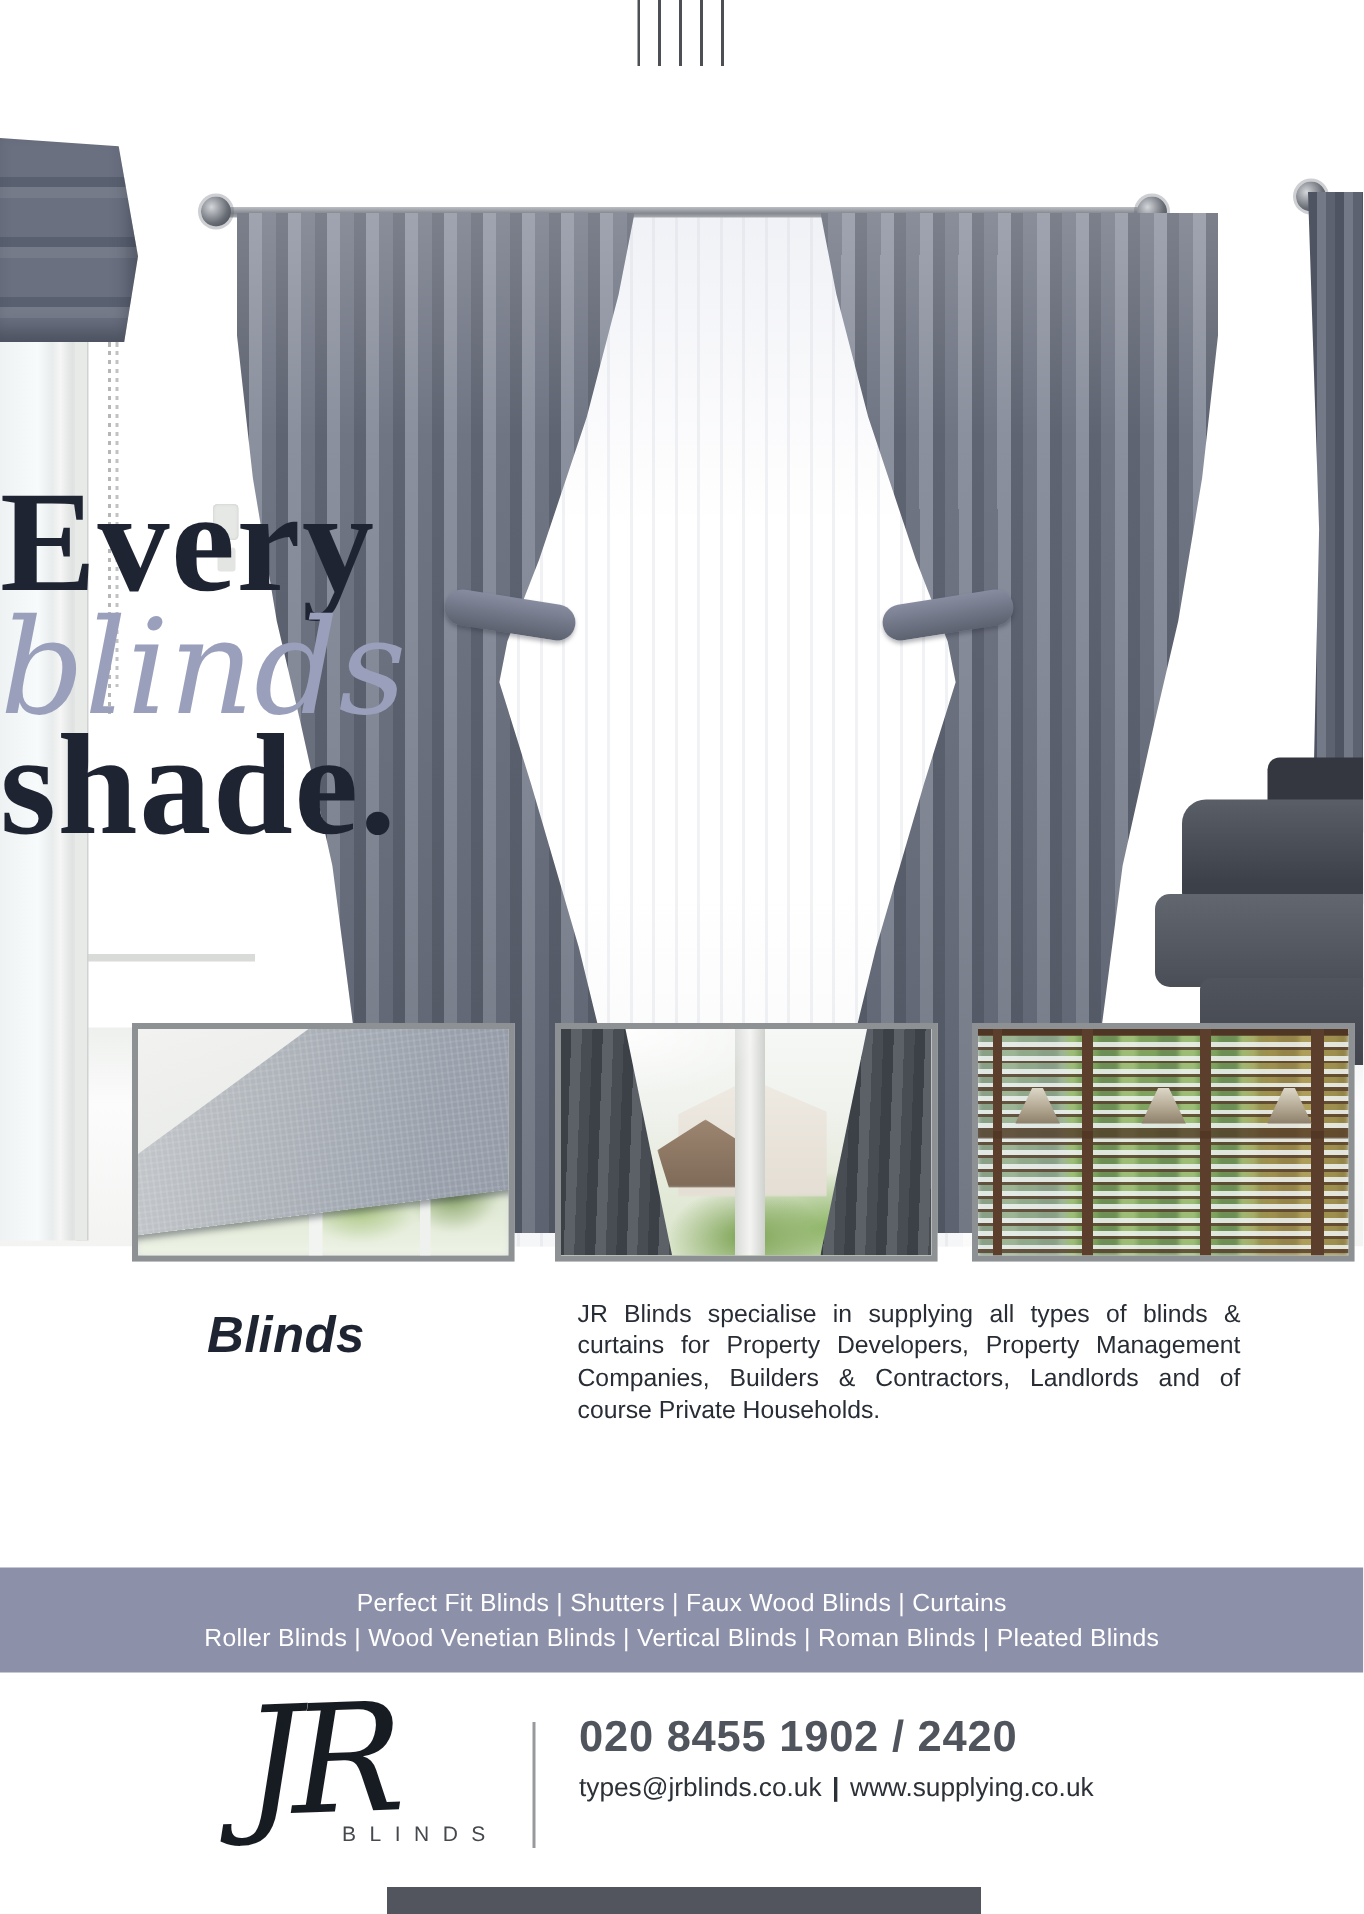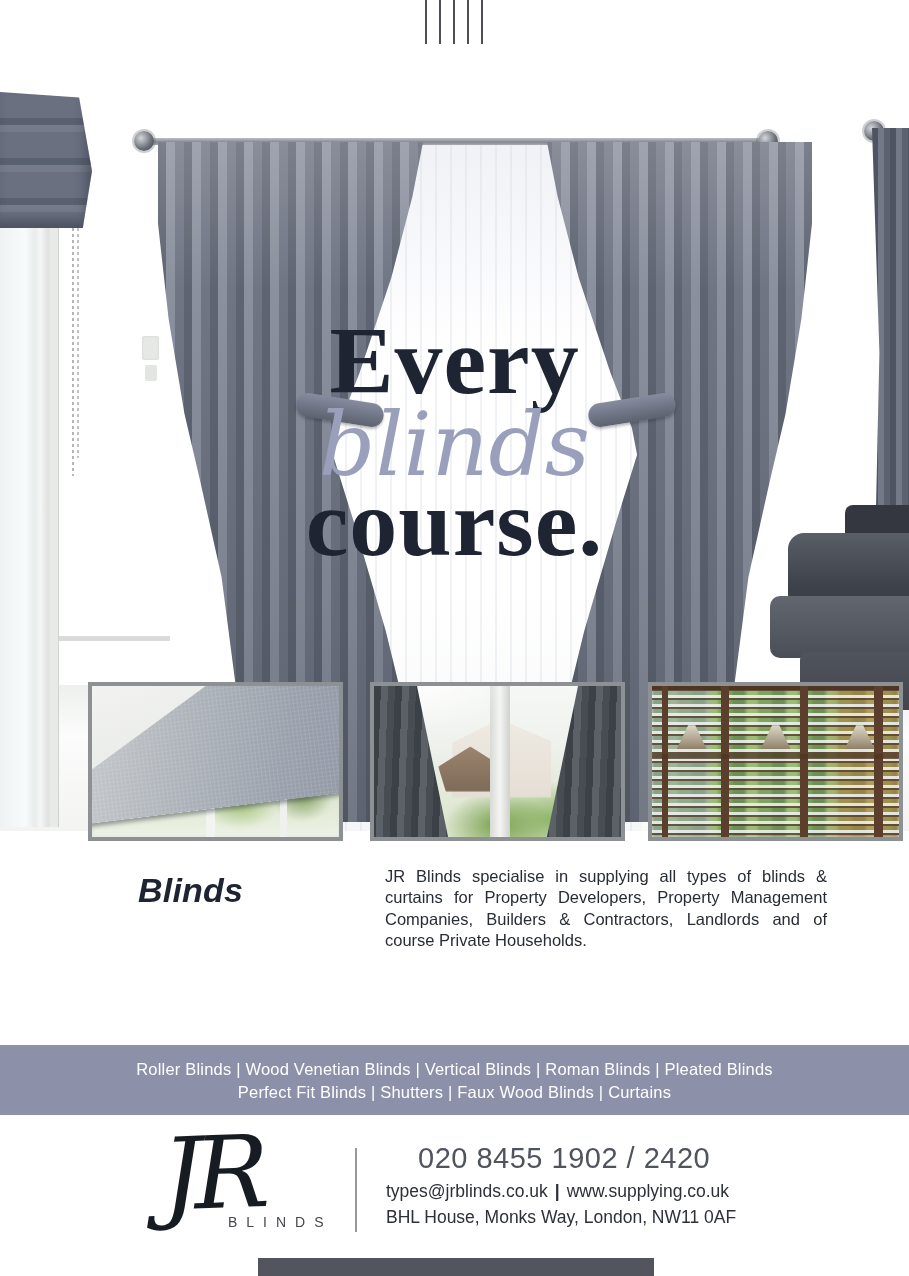--- a/index.html
+++ b/index.html
@@ -66,21 +66,21 @@
     clip-path:polygon(0 0,100% 0,100% 100%,40% 100%,10% 70%,20% 40%);}
 
   .sofa-back{left:845px;top:460px;width:64px;height:50px;background:#34373f;border-radius:8px 0 0 0;}
   .sofa-arm{left:788px;top:488px;width:121px;height:70px;border-radius:16px 0 0 8px;
     background:linear-gradient(180deg,#5a5e67 0,#3c4048 80%);}
   .sofa-seat{left:770px;top:551px;width:139px;height:62px;border-radius:10px 0 0 10px;
     background:linear-gradient(180deg,#61666f 0,#4a4e57 100%);}
   .sofa-base{left:800px;top:607px;width:109px;height:58px;border-radius:8px 0 0 12px;
     background:linear-gradient(180deg,#50545d 0,#42454e 100%);}
 
-  .hero-title{left:0;top:268px;width:909px;text-align:center;line-height:1;}
+  .hero-title{left:0;top:268px;width:909px;text-align:left;line-height:1;}
   .ht-dark{font-family:"Liberation Serif","DejaVu Serif",serif;font-weight:bold;
     font-size:96px;color:var(--headline-navy,#1f2433);letter-spacing:1px;}
   .ht-accent{font-family:"DejaVu Serif",serif;font-style:italic;font-size:88px;
     color:var(--accent-lavender,#9aa0bb);margin-top:-8px;}
   .ht-last{margin-top:-14px;}
 
   
   .thumb{top:666px;width:247px;height:151px;border:4px solid #8d9193;overflow:hidden;background:#dfe2e0;}
   .thumb-inner{position:absolute;inset:0;}
   .t1{left:48px;} .t2{left:330px;} .t3{left:608px;}
@@ -152,22 +152,22 @@
   
   .services-banner{left:0;top:1045px;width:909px;height:70px;background:var(--banner-bg,#8d90a9);
     display:flex;flex-direction:column;justify-content:center;align-items:center;gap:1px;}
   .services-line{color:var(--banner-text,#ffffff);font-size:16.5px;line-height:22px;letter-spacing:.2px;}
 
   
   .logo-script{left:162px;top:1124px;font-family:"DejaVu Serif",serif;font-style:italic;
     font-size:100px;line-height:1;color:#171b22;letter-spacing:-8px;transform:rotate(-2deg);}
   .logo-sub{left:228px;top:1214px;font-size:14px;letter-spacing:9px;color:#45484d;}
   .footer-divider{left:355px;top:1148px;width:2px;height:84px;background:#97999d;}
-  .footer-phone{left:386px;top:1142px;font-size:29px;font-weight:normal;
-    color:var(--phone-gray,#4f545d);letter-spacing:.5px;margin-left:32px;}
+  .footer-phone{left:386px;top:1142px;font-size:29px;font-weight:bold;
+    color:var(--phone-gray,#4f545d);letter-spacing:.5px;}
   .footer-line2{left:386px;top:1181px;font-size:17.5px;color:#2c3037;}
   .footer-sep{font-weight:bold;margin:0 7px;}
   .footer-address{left:386px;top:1207px;font-size:17.5px;color:#2c3037;}
 
   .bottom-bar{left:258px;top:1258px;width:396px;height:18px;background:var(--bottom-bar,#53555e);}
 </style>
 </head>
 <body>
 
 <div class="page">
@@ -198,21 +198,21 @@
     <div class="abs right-curtain-strip"></div>
 
     <div class="abs sofa-back"></div>
     <div class="abs sofa-arm"></div>
     <div class="abs sofa-seat"></div>
     <div class="abs sofa-base"></div>
 
     <div class="abs hero-title">
       <div class="ht-dark">Every</div>
       <div class="ht-accent">blinds</div>
-      <div class="ht-dark ht-last">course.</div>
+      <div class="ht-dark ht-last">shade.</div>
     </div>
   </section>
 
   <figure class="abs thumb t1">
     <div class="thumb-inner">
       <div class="t1-green"></div>
       <div class="t1-mullion"></div>
       <div class="t1-mullion2"></div>
       <div class="t1-blind"></div>
       <div class="t1-wall"></div>
@@ -242,29 +242,28 @@
       <div class="lamp lamp-3"></div>
     </div>
   </figure>
 
   <h2 class="abs intro-heading" style="margin:0;">
     <span>Blinds</span><br>
   </h2>
   <p class="abs intro-paragraph" style="margin:0;">JR Blinds specialise in supplying all types of blinds &amp; curtains for Property Developers, Property Management Companies, Builders &amp; Contractors, Landlords and of course Private Households.</p>
 
   <div class="abs services-banner">
+    <div class="services-line">Perfect Fit Blinds | Shutters | Faux Wood Blinds | Curtains</div>
     <div class="services-line">Roller Blinds | Wood Venetian Blinds | Vertical Blinds | Roman Blinds | Pleated Blinds</div>
-    <div class="services-line">Perfect Fit Blinds | Shutters | Faux Wood Blinds | Curtains</div>
   </div>
 
   <div class="abs logo-script">JR</div>
   <div class="abs logo-sub">BLINDS</div>
   <div class="abs footer-divider"></div>
 
   <div class="abs footer-phone">020 8455 1902 / 2420</div>
   <div class="abs footer-line2">
     <span>types@jrblinds.co.uk</span><span class="footer-sep">|</span><span>www.supplying.co.uk</span>
   </div>
-  <div class="abs footer-address">BHL House, Monks Way, London, NW11 0AF</div>
 
   <div class="abs bottom-bar"></div>
 
 </div>
 
 </body></html>

